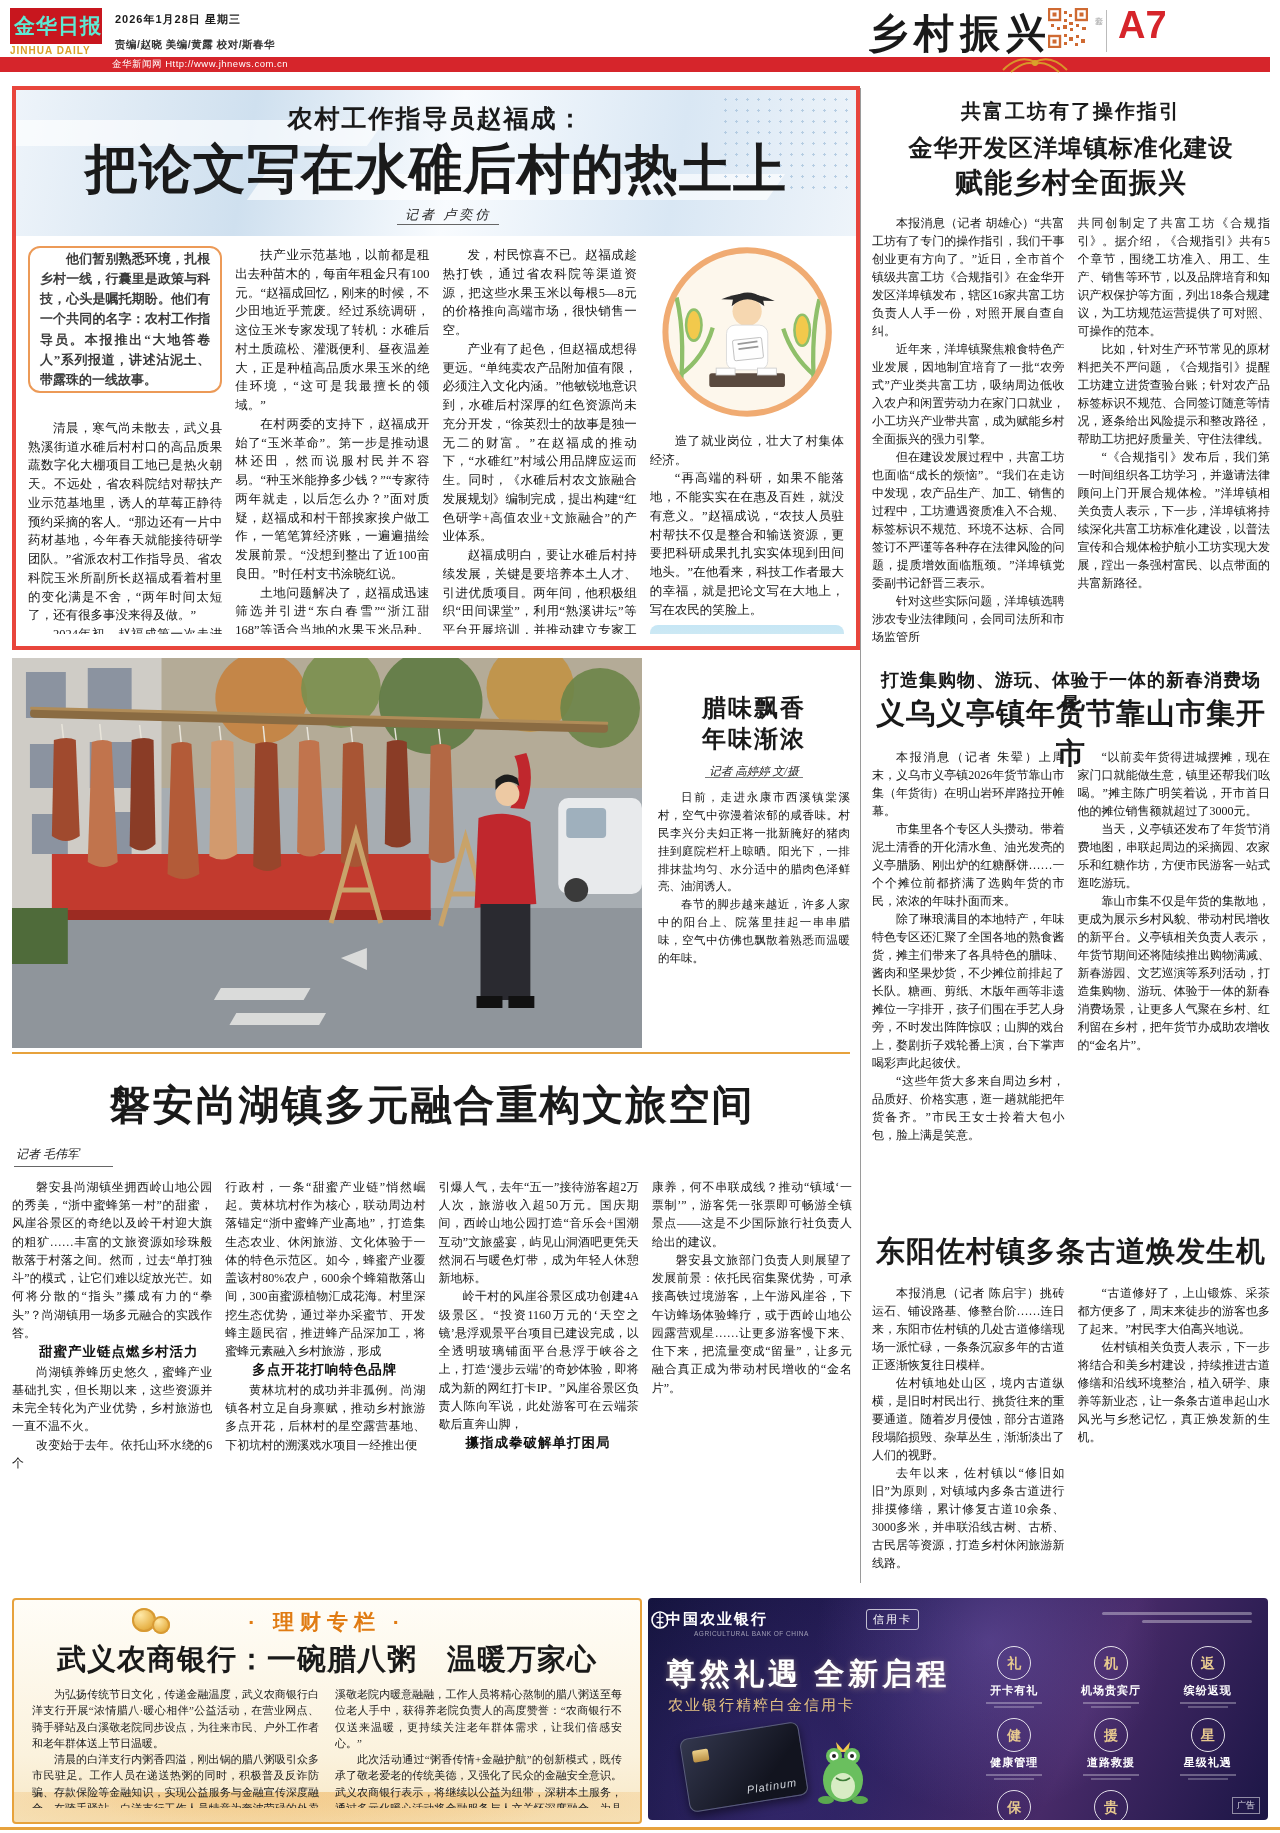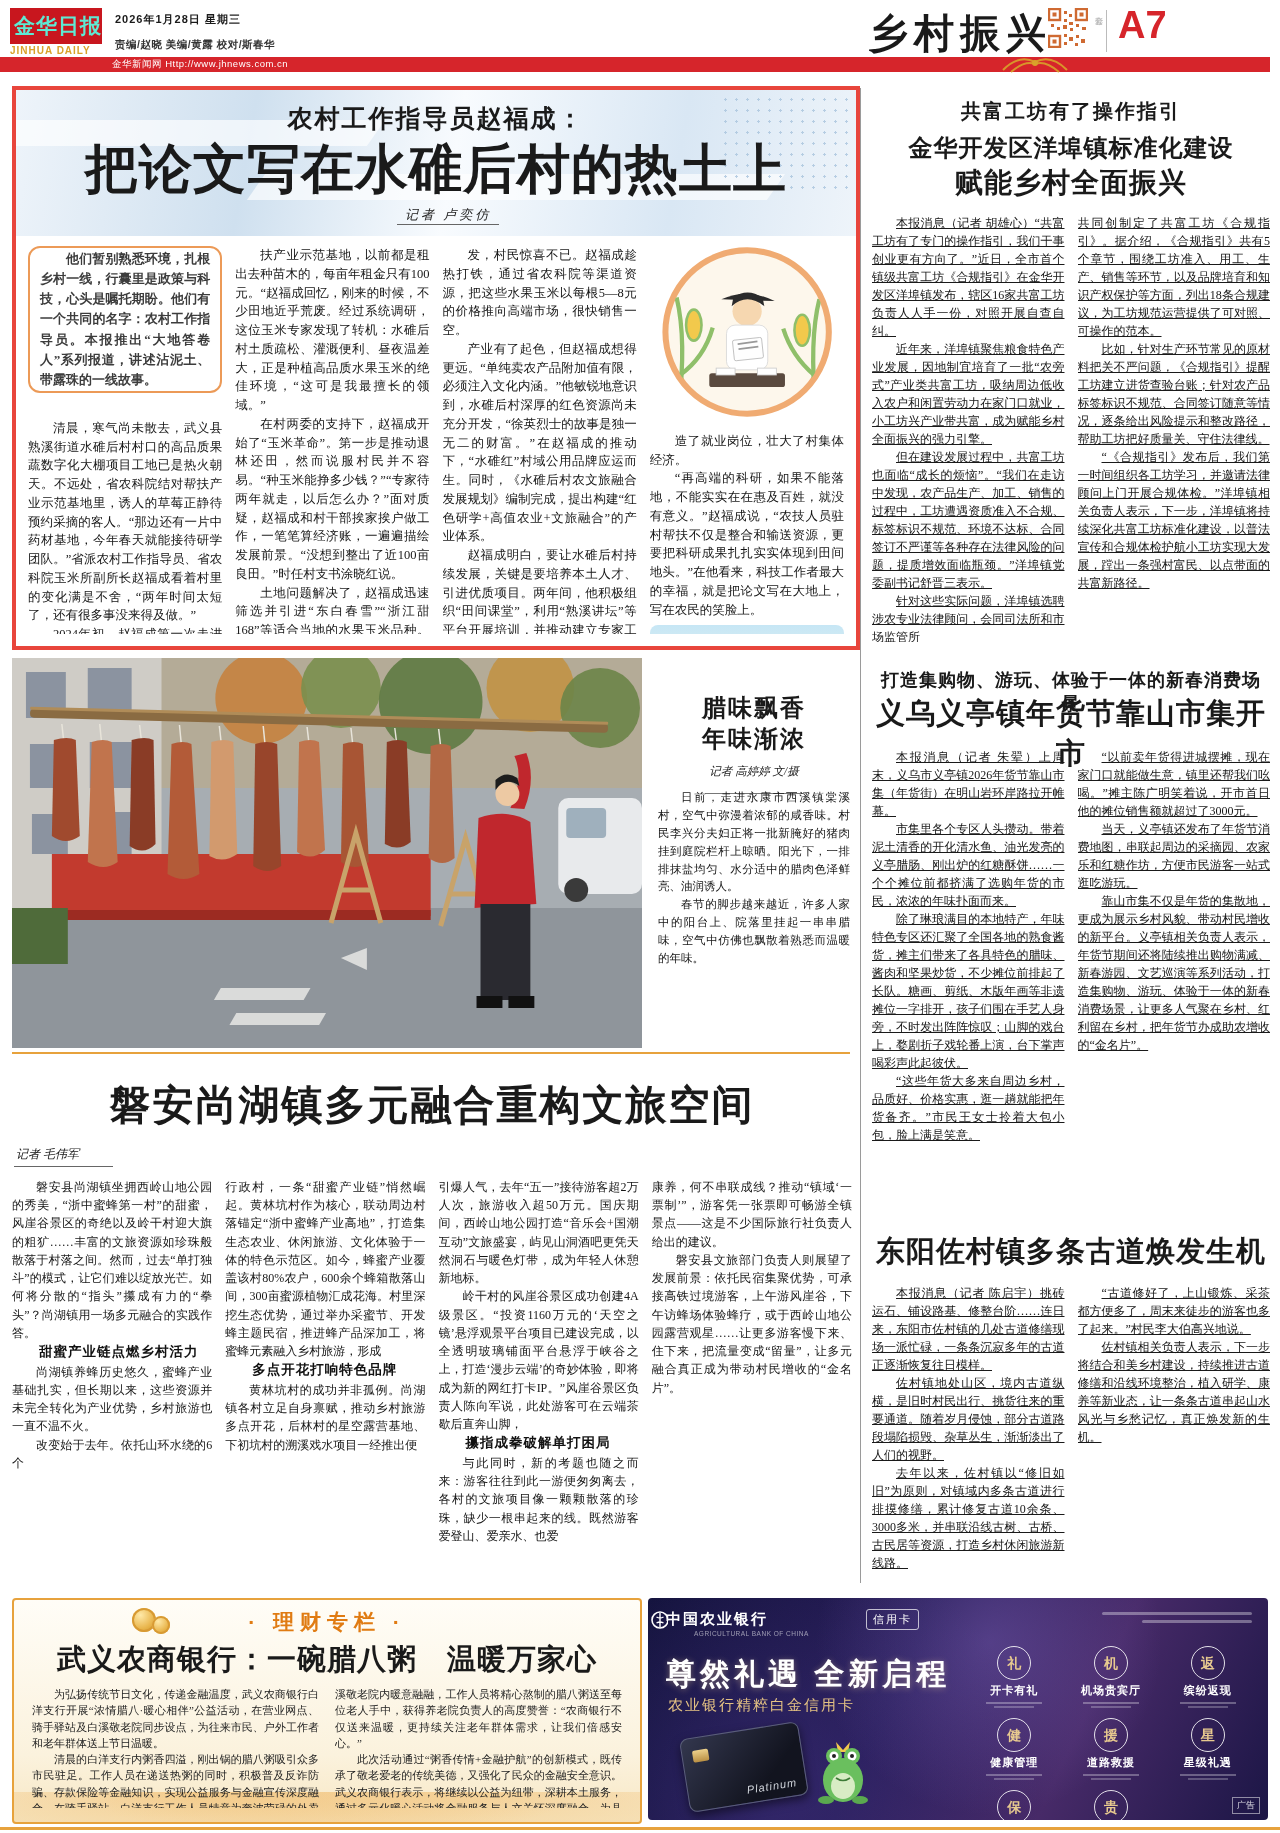--- a/index.html
+++ b/index.html
@@ -42,37 +42,37 @@
   .badge{position:relative;width:100%;height:64px;margin-top:6px;border-radius:8px;overflow:hidden;
          background:linear-gradient(#c6e6f5 0%,#dff0f0 55%,#dff0cf 100%);}
   .badge-row{position:absolute;left:0;top:0;width:100%;height:100%;display:flex;align-items:center;justify-content:center;gap:5px;}
   
   .vrule{position:absolute;left:860px;top:88px;width:1px;height:1495px;background:#9a9a9a;}
   
   .photo{position:absolute;left:12px;top:658px;width:630px;height:390px;}
   .lw-col{position:absolute;left:658px;top:666px;width:192px;height:382px;overflow:hidden;}
   .lw-title{text-align:center;font-size:24px;font-weight:900;line-height:1.3;letter-spacing:2px;margin:26px 0 10px;}
   .lw-byline{text-align:center;font-size:11.5px;font-family:"Liberation Serif",serif;font-style:italic;color:#222;margin-bottom:10px;}
-  .lw-byline span{border-bottom:1px solid #777;padding:0 4px 16px;}
+  .lw-byline span{border-bottom:1px solid #777;padding:0 4px 0;}
   .lw-body{text-align:justify;font-family:"Liberation Serif",serif;font-size:11.5px;line-height:1.55;color:#161616;}
   .lw-body p{margin:0;text-indent:2em;}
   .hairline{position:absolute;left:12px;top:1052px;width:838px;height:2px;background:#e7a23c;}
   
   .pa-head{position:absolute;left:12px;top:1078px;width:840px;text-align:center;font-size:41px;font-weight:900;letter-spacing:2px;}
   .pa-byline{position:absolute;left:14px;top:1146px;font-size:12px;font-family:"Liberation Serif",serif;font-style:italic;
              border-bottom:1px solid #666;padding:0 34px 3px 2px;}
   .pa-cols{position:absolute;left:12px;top:1178px;width:840px;height:404px;display:flex;gap:13px;}
   .pcol{flex:1;overflow:hidden;text-align:justify;font-family:"Liberation Serif",serif;font-size:12px;line-height:1.52;color:#161616;}
   .pcol p{margin:0;text-indent:2em;}
   .psub{font-family:"Liberation Sans",sans-serif;font-weight:900;font-size:13.5px;color:#111;text-indent:0;
         margin:7px 0;letter-spacing:1px;}
   
   .rkicker{position:absolute;width:398px;left:872px;text-align:center;font-weight:700;}
   .rhead{position:absolute;width:398px;left:872px;text-align:center;font-weight:900;letter-spacing:1px;}
-  .rbody{position:absolute;left:872px;width:398px;display:flex;gap:13px;text-decoration:underline;}
+  .rbody{position:absolute;left:872px;width:398px;display:flex;gap:13px;}
   .rcol{flex:1;overflow:hidden;text-align:justify;font-family:"Liberation Serif",serif;font-size:12px;line-height:1.5;color:#161616;}
   .rcol p{margin:0;text-indent:2em;}
   
   .licai{position:absolute;left:12px;top:1598px;width:626px;height:222px;border:2px solid #e7a23c;border-radius:4px;
          background:linear-gradient(180deg,#fffdf7 0%,#fbf2dd 70%,#f7e7c4 100%);overflow:hidden;}
   .licai-wave{position:absolute;left:0;bottom:-40px;width:100%;height:70px;
          background:radial-gradient(ellipse at 30% 0%,rgba(238,170,70,.45),transparent 60%),
                     radial-gradient(ellipse at 75% 0%,rgba(238,170,70,.35),transparent 60%);}
   .licai-label{position:absolute;left:0;top:8px;width:100%;text-align:center;font-size:21px;font-weight:900;
                color:#e07b12;letter-spacing:6px;}
@@ -346,21 +346,20 @@
     </div>
     <div class="pcol">
       <p style="text-indent:0">行政村，一条“甜蜜产业链”悄然崛起。黄林坑村作为核心，联动周边村落锚定“浙中蜜蜂产业高地”，打造集生态农业、休闲旅游、文化体验于一体的特色示范区。如今，蜂蜜产业覆盖该村80%农户，600余个蜂箱散落山间，300亩蜜源植物汇成花海。村里深挖生态优势，通过举办采蜜节、开发蜂主题民宿，推进蜂产品深加工，将蜜蜂元素融入乡村旅游，形成</p>
       <p class="psub">多点开花打响特色品牌</p>
       <p>黄林坑村的成功并非孤例。尚湖镇各村立足自身禀赋，推动乡村旅游多点开花，后林村的星空露营基地、下初坑村的溯溪戏水项目一经推出便</p>
     </div>
     <div class="pcol">
       <p style="text-indent:0">引爆人气，去年“五一”接待游客超2万人次，旅游收入超50万元。国庆期间，西岭山地公园打造“音乐会+国潮互动”文旅盛宴，屿见山洞酒吧更凭天然洞石与暖色灯带，成为年轻人休憩新地标。</p>
       <p>岭干村的风崖谷景区成功创建4A级景区。“投资1160万元的‘天空之镜’悬浮观景平台项目已建设完成，以全透明玻璃铺面平台悬浮于峡谷之上，打造‘漫步云端’的奇妙体验，即将成为新的网红打卡IP。”风崖谷景区负责人陈向军说，此处游客可在云端茶歇后直奔山脚，</p>
       <p class="psub">攥指成拳破解单打困局</p>
-      <p>与此同时，新的考题也随之而来：游客往往到此一游便匆匆离去，各村的文旅项目像一颗颗散落的珍珠，缺少一根串起来的线。既然游客爱登山、爱亲水、也爱</p>
     </div>
     <div class="pcol">
       <p style="text-indent:0">康养，何不串联成线？推动“镇域‘一票制’”，游客凭一张票即可畅游全镇景点——这是不少国际旅行社负责人给出的建议。</p>
       <p>磐安县文旅部门负责人则展望了发展前景：依托民宿集聚优势，可承接高铁过境游客，上午游风崖谷，下午访蜂场体验蜂疗，或于西岭山地公园露营观星……让更多游客慢下来、住下来，把流量变成“留量”，让多元融合真正成为带动村民增收的“金名片”。</p>
     </div>
   </div>
 
   <div class="rkicker" style="top:98px;font-size:20px;letter-spacing:2px;">共富工坊有了操作指引</div>
   <div class="rhead" style="top:132px;font-size:24px;">金华开发区洋埠镇标准化建设</div>
   <div class="rhead" style="top:164px;font-size:28px;">赋能乡村全面振兴</div>

